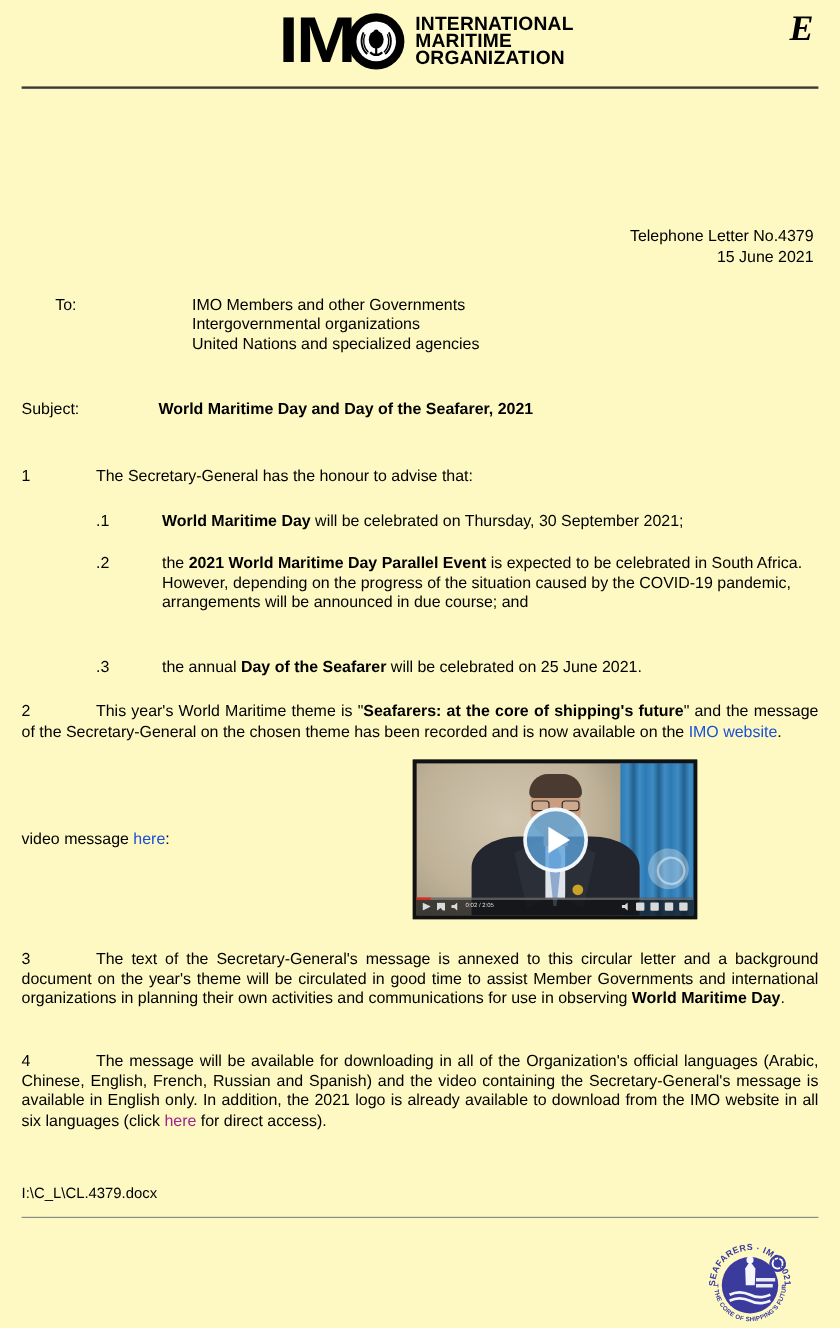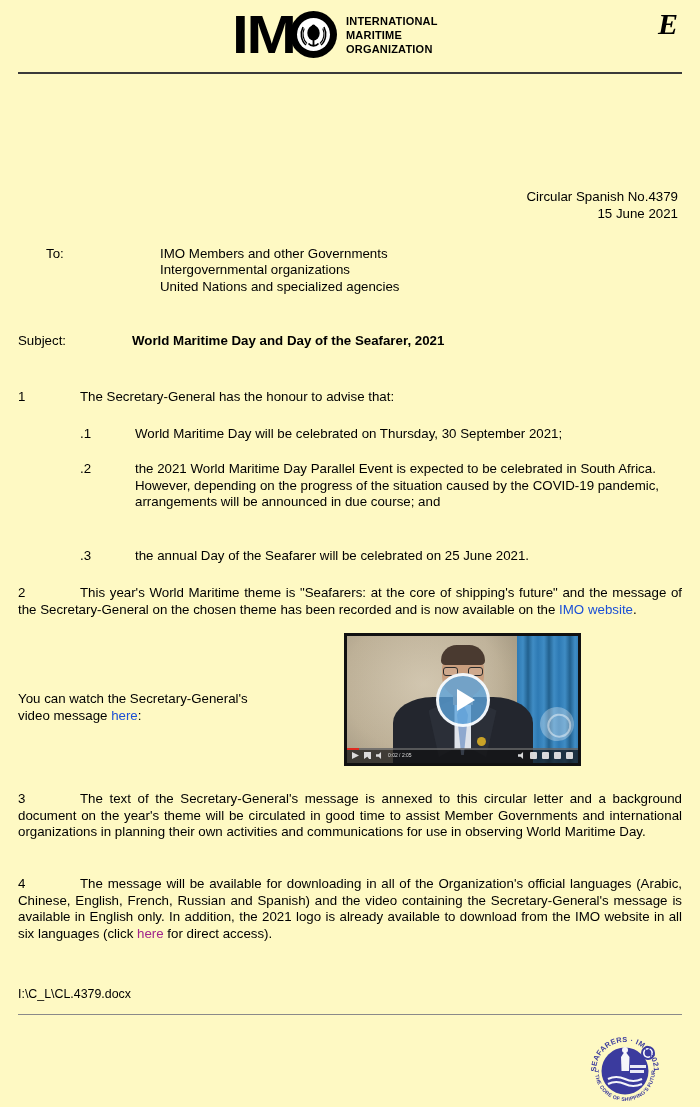--- a/index.html
+++ b/index.html
@@ -68,21 +68,21 @@
     border-radius: 50%;
     background: #ffffff;
     display: flex;
     align-items: center;
     justify-content: center;
     overflow: hidden;
   }
   .logo-words {
     font-family: "Liberation Sans", sans-serif;
     font-weight: bold;
-    font-size: 11px;
+    font-size: 16px;
     line-height: 14px;
     letter-spacing: 0.2px;
     color: #000000;
     padding-top: 2px;
   }
   .lang-mark {
     position: absolute;
     right: 22px;
     top: 8px;
     font-family: "Liberation Serif", serif;
@@ -185,21 +185,21 @@
     position: absolute;
     left: 62px;
     top: 0;
     width: 55px;
   }
   .subitem .st {
     display: block;
     padding-left: 117px;
   }
 
-  b, .b { font-weight: normal; }
+  b, .b { font-weight: bold; }
   .link-blue { color: #1a4fd6; }
   .link-purple { color: #a0248c; }
 
   
   .video-wrap {
     position: absolute;
     left: 344px;
     top: 633px;
     width: 237px;
     height: 133px;
@@ -453,21 +453,21 @@
         <div>MARITIME</div>
         <div>ORGANIZATION</div>
       </div>
     </div>
     <div class="lang-mark">E</div>
     <div class="header-rule"></div>
   </div>
 
 
   <div class="reference">
-    <div>Circular Spanish No.4379</div>
+    <div>Telephone Letter No.4379</div>
     <div>15 June 2021</div>
   </div>
 
   <div class="recipients">
     <div class="row">
       <div class="label">To:</div>
       <div class="list">
         <div>IMO Members and other Governments</div>
         <div>Intergovernmental organizations</div>
         <div>United Nations and specialized agencies</div>
@@ -499,21 +499,20 @@
     <span class="sn">.3</span>
     <span class="st"><span>the annual </span><b>Day of the Seafarer</b><span> will be celebrated on 25 June 2021.</span></span>
   </div>
 
   <div class="para" style="left:18px; top:585px; width:664px;">
     <span class="num">2</span>
     <span class="txt"><span style="display:inline-block;width:62px"></span><span>This year's World Maritime theme is "</span><b>Seafarers: at the core of shipping's future</b><span>" and the message of the Secretary-General on the chosen theme has been recorded and is now available on the </span><a class="link-blue" href="#" style="text-decoration:none">IMO website</a><span>.</span></span>
   </div>
 
   <div class="video-side-text">
-    <div>You can watch the Secretary-General's</div>
     <div><span>video message </span><a class="link-blue" href="#" style="text-decoration:none">here</a><span>:</span></div>
   </div>
 
   <div class="video-wrap">
     <div class="video-scene">
       <div class="wall-shadow"></div>
       <div class="flag">
         <div class="flag-emblem"></div>
       </div>
       <div class="person">

